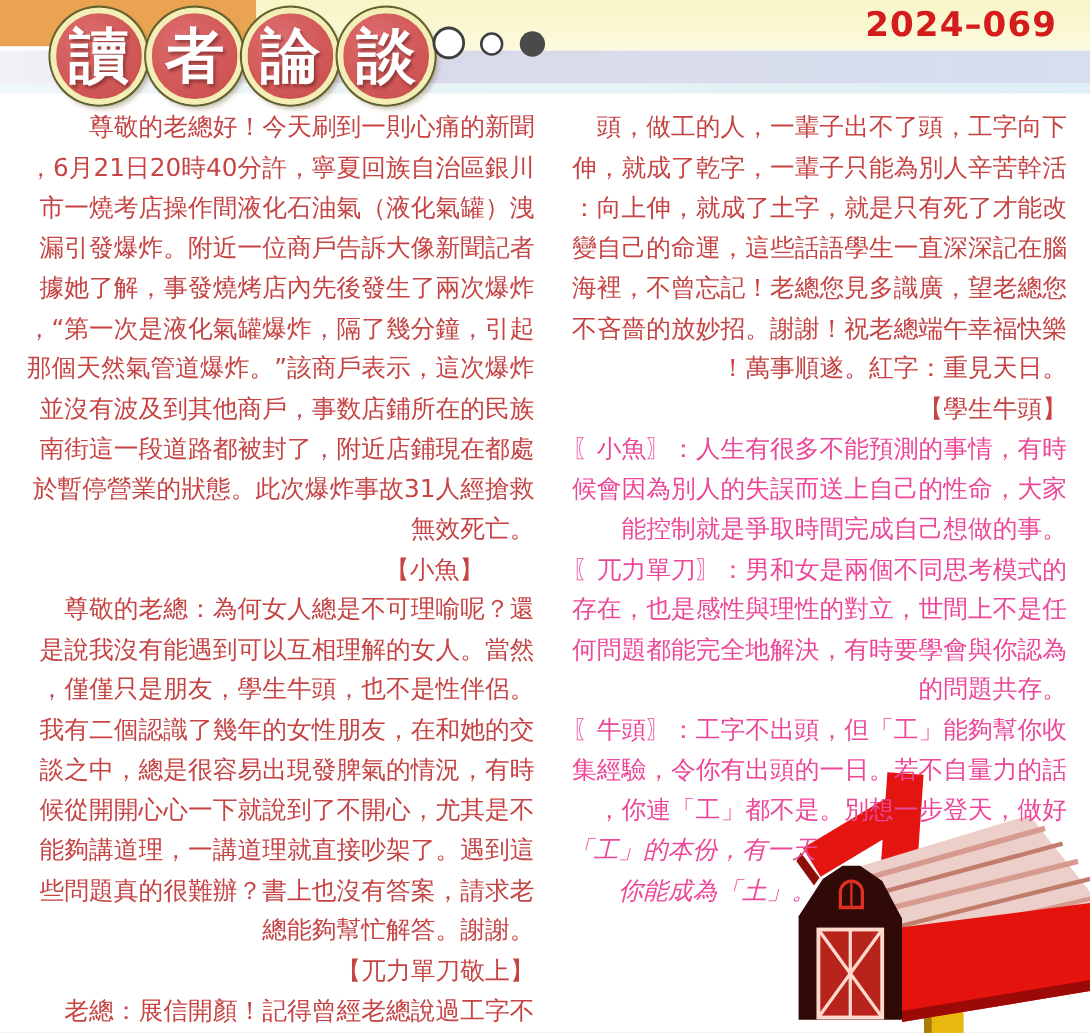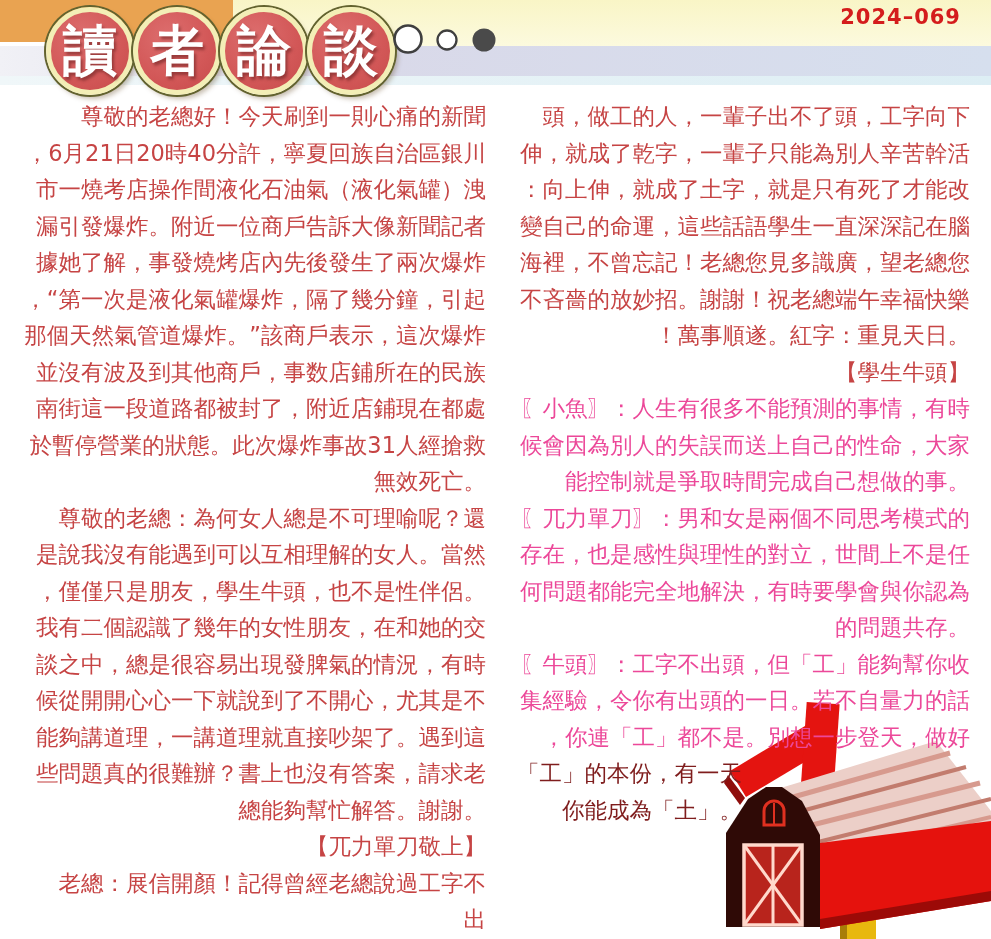--- a/index.html
+++ b/index.html
@@ -30,39 +30,39 @@
   .title-circle span {
     color:#ffffff; font-weight:bold; font-size:54px; line-height:1;
     text-shadow:2px 3px 3px rgba(130,45,45,.75);
   }
   .tc1{left:46px;} .tc2{left:133px;} .tc3{left:220px;} .tc4{left:307px;}
 
   .dots-svg { position:absolute; left:392px; top:12px; z-index:3; }
 
   .issue-number {
     position:absolute; right:30px; top:5px; z-index:4;
-    font-size:21px; font-weight:bold; color:#d41c1c; letter-spacing:1px;
+    font-size:31px; font-weight:bold; color:#d41c1c; letter-spacing:1px;
   }
 
   
   .col {
     position:absolute; top:98px;
     font-size:22.5px; line-height:36.5px;
     text-align:justify; line-break:anywhere;
     color:#c64444; z-index:2;
   }
   .col-left  { left:20px;  width:466px; }
   .col-right { left:500px; width:470px; }
   .col p { margin:0;text-align:right; }
   .indent2 { text-indent:2em; }
   .indent1 { text-indent:0.9em; }
   .sig { text-align:right; }
   .sig-pad { padding-right:46px; }
   .reply { color:#ec4899; text-indent:0.15em; }
-  .reply-tail { color:#7f1d1d; width:242px; text-align:left; }
+  .reply-tail { color:#ec4899; width:242px; text-align:left;font-style:italic; }
 
   
   .mailbox { position:absolute; left:690px; top:695px; z-index:1; }
 </style>
 </head>
 <body>
 
 <div class="page">
 
   <div>
@@ -88,20 +88,21 @@
       <circle cx="16" cy="27" r="13.5" fill="#ffffff" stroke="#3f3f3f" stroke-width="2.6"></circle>
       <circle cx="55" cy="28" r="9.5" fill="#ffffff" stroke="#3f3f3f" stroke-width="2.3"></circle>
       <circle cx="92" cy="28" r="11.5" fill="#4a4a4a"></circle>
     </svg>
 
     <div class="issue-number">2024–069</div>
   </div>
 
   <div class="col col-left">
     <p class="indent2">尊敬的老總好！今天刷到一則心痛的新聞，6月21日20時40分許，寧夏回族自治區銀川市一燒考店操作間液化石油氣（液化氣罐）洩漏引發爆炸。附近一位商戶告訴大像新聞記者據她了解，事發燒烤店內先後發生了兩次爆炸，“第一次是液化氣罐爆炸，隔了幾分鐘，引起那個天然氣管道爆炸。”該商戶表示，這次爆炸並沒有波及到其他商戶，事数店鋪所在的民族南街這一段道路都被封了，附近店鋪現在都處於暫停營業的狀態。此次爆炸事故31人經搶救無效死亡。</p>
+    <p class="sig sig-pad">【小魚】</p>
     <p class="indent1">尊敬的老總：為何女人總是不可理喻呢？還是說我沒有能遇到可以互相理解的女人。當然，僅僅只是朋友，學生牛頭，也不是性伴侶。我有二個認識了幾年的女性朋友，在和她的交談之中，總是很容易出現發脾氣的情況，有時候從開開心心一下就說到了不開心，尤其是不能夠講道理，一講道理就直接吵架了。遇到這些問題真的很難辦？書上也沒有答案，請求老總能夠幫忙解答。謝謝。</p>
     <p class="sig">【兀力單刀敬上】</p>
     <p class="indent1">老總：展信開顏！記得曾經老總說過工字不出</p>
   </div>
 
   <div class="col col-right">
     <p class="indent1">頭，做工的人，一輩子出不了頭，工字向下伸，就成了乾字，一輩子只能為別人辛苦幹活：向上伸，就成了土字，就是只有死了才能改變自己的命運，這些話語學生一直深深記在腦海裡，不曾忘記！老總您見多識廣，望老總您不吝嗇的放妙招。謝謝！祝老總端午幸福快樂！萬事順遂。紅字：重見天日。</p>
     <p class="sig">【學生牛頭】</p>
     <p class="reply">〖小魚〗：人生有很多不能預測的事情，有時候會因為別人的失誤而送上自己的性命，大家能控制就是爭取時間完成自己想做的事。</p>
     <p class="reply">〖兀力單刀〗：男和女是兩個不同思考模式的存在，也是感性與理性的對立，世間上不是任何問題都能完全地解決，有時要學會與你認為的問題共存。</p>

